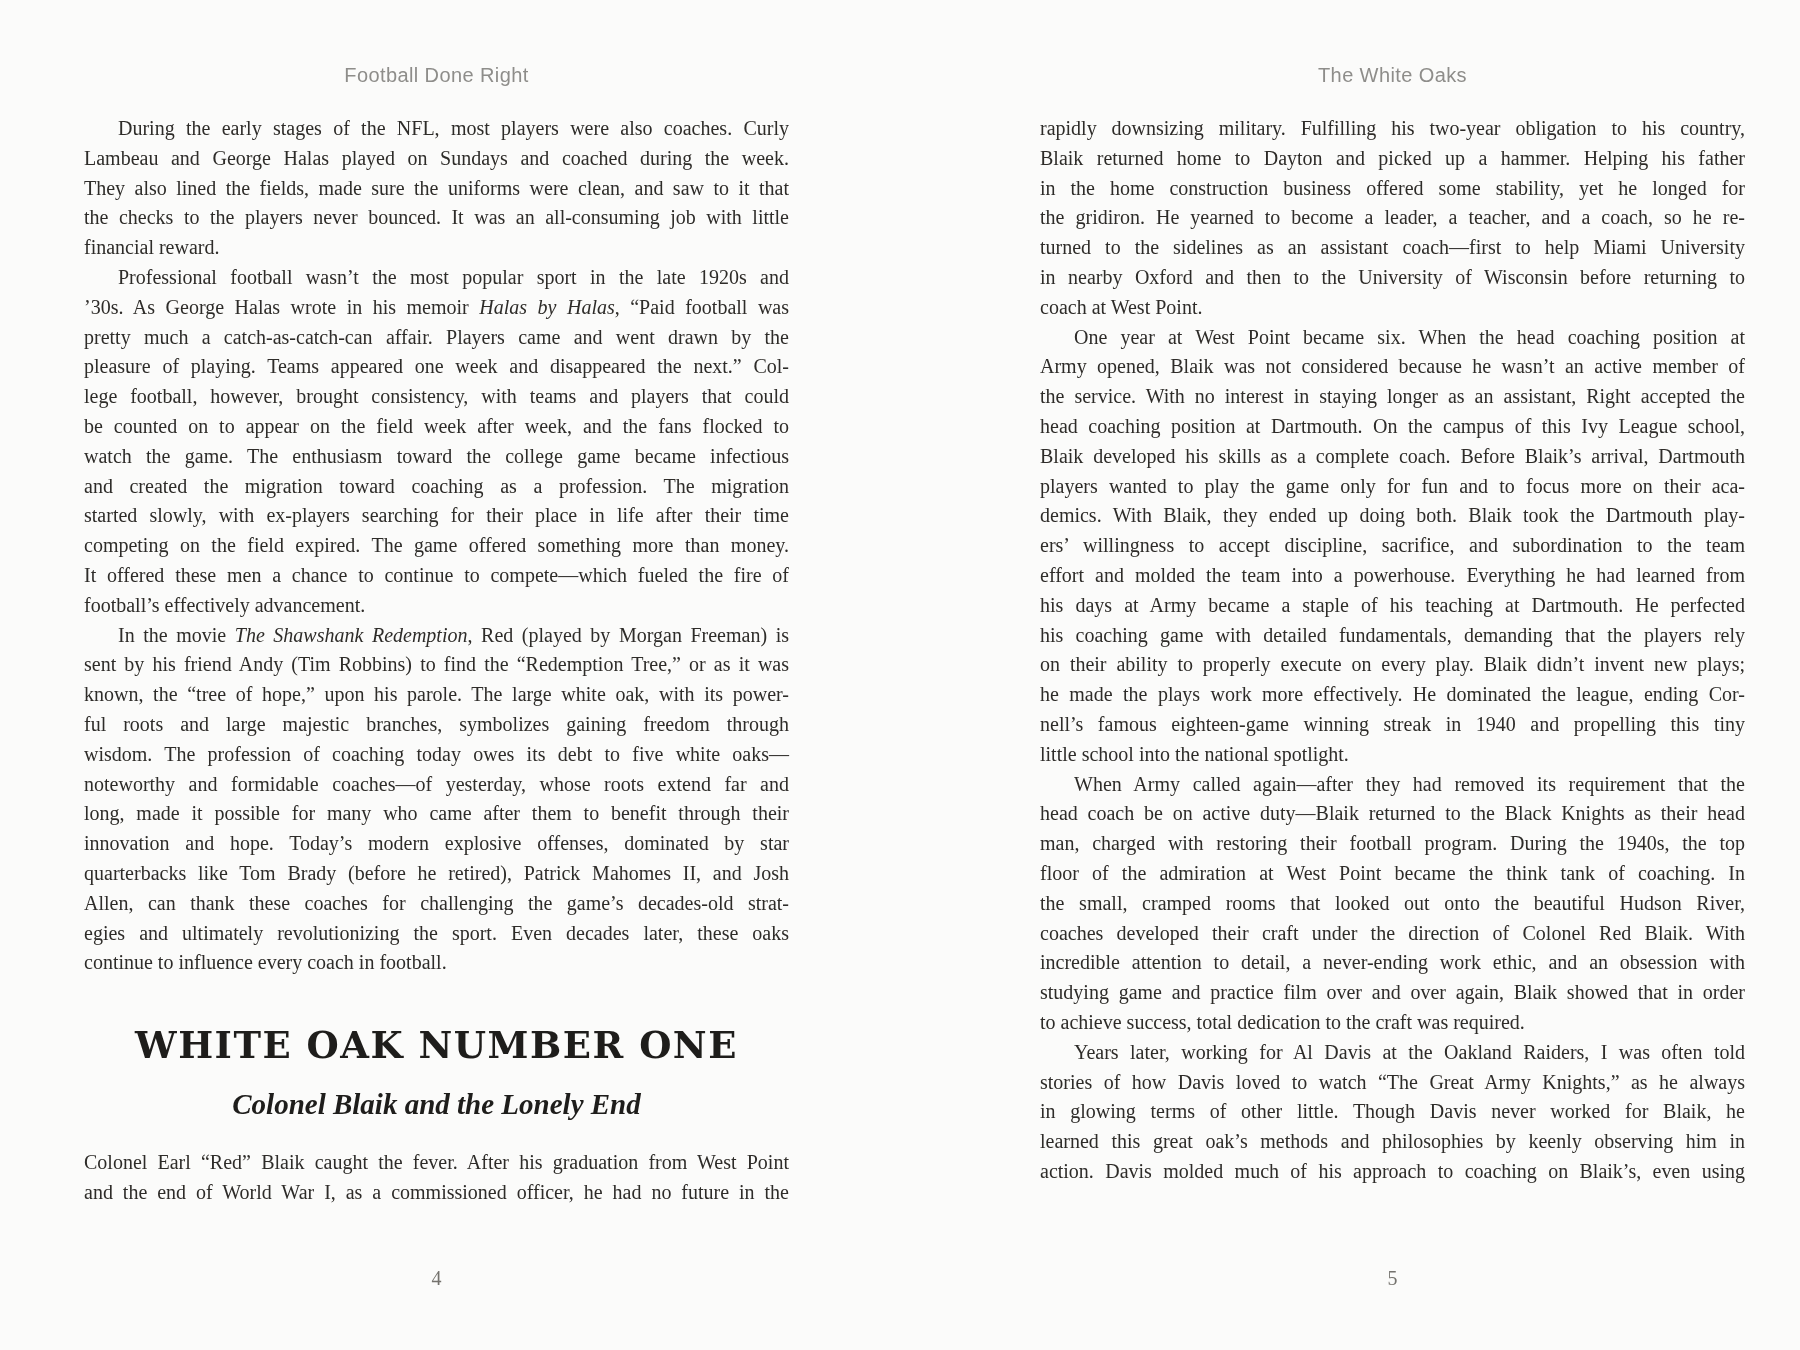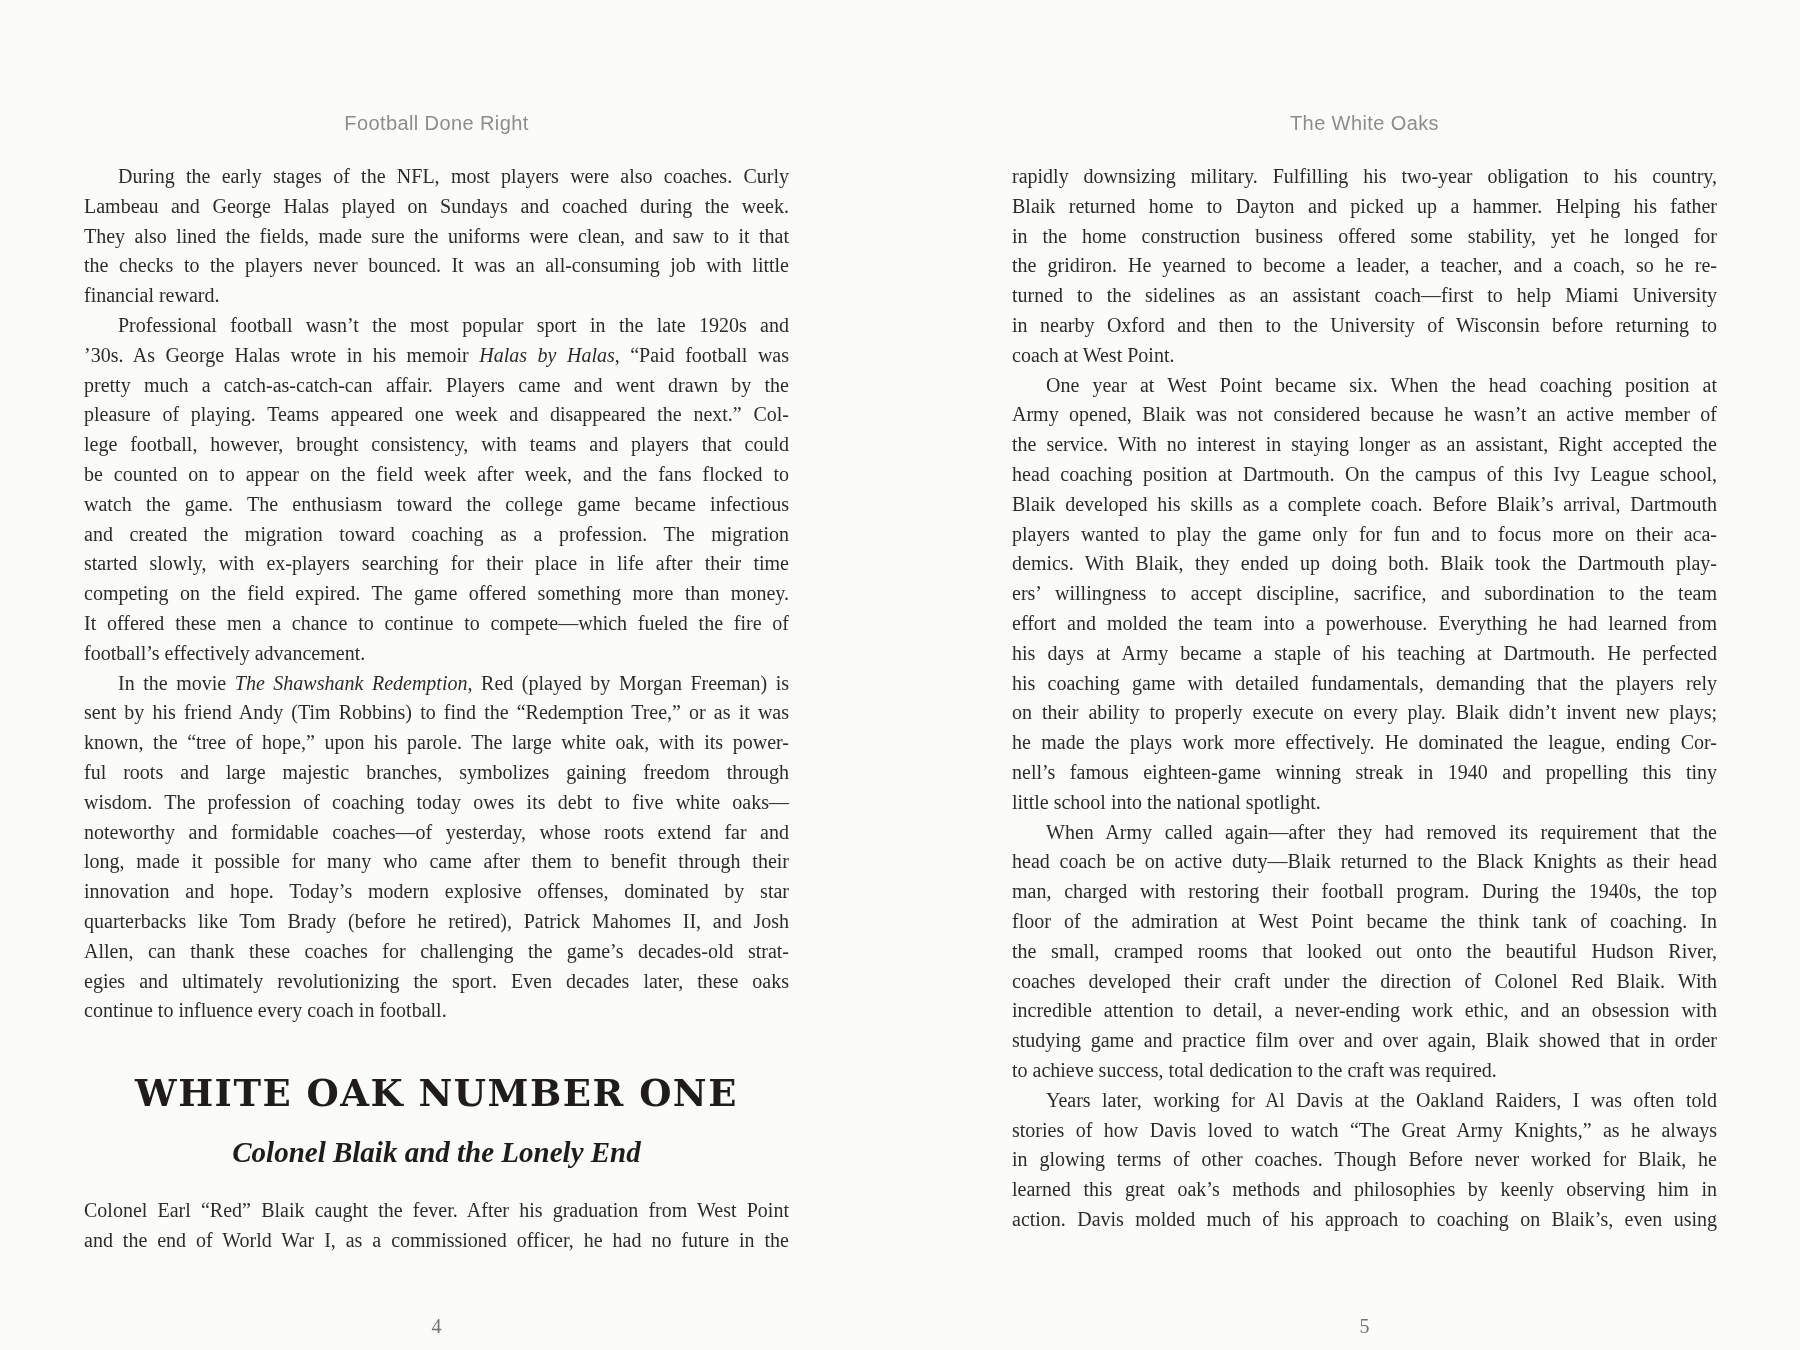--- a/index.html
+++ b/index.html
@@ -3,24 +3,24 @@
 <meta charset="utf-8">
 <style>
   html, body { margin: 0; padding: 0; }
   body {
     width: 1800px; height: 1350px;
     background: var(--background, #fbfbfa);
     position: relative;
     font-family: "Liberation Serif", "DejaVu Serif", serif;
     overflow: hidden;
   }
-  .spread { position: absolute; left: 0; top: 0; width: 1800px; height: 1048px; margin-top: 48px; }
+  .spread { position: absolute; left: 0; top: 0; width: 1800px; height: 1048px; }
   .page { position: absolute; top: 0; height: 1350px; width: 705px; }
   .page-left  { left: 84px; }
-  .page-right { left: 1012px; }
+  .page-right { left: 1040px; }
   .running-head {
     position: absolute; top: 62px; left: 0; right: 0;
     text-align: center;
     font-family: "Liberation Sans", sans-serif;
     font-size: 20px; line-height: 26px;
     letter-spacing: 0.4px;
     color: var(--muted, #8e8d8a);
     font-weight: 400;
   }
   .text-block { position: absolute; top: 114px; left: 0; right: 0; }
@@ -149,21 +149,21 @@
           <div class="line">floor of the admiration at West Point became the think tank of coaching. In</div>
           <div class="line">the small, cramped rooms that looked out onto the beautiful Hudson River,</div>
           <div class="line">coaches developed their craft under the direction of Colonel Red Blaik. With</div>
           <div class="line">incredible attention to detail, a never-ending work ethic, and an obsession with</div>
           <div class="line">studying game and practice film over and over again, Blaik showed that in order</div>
           <div class="line endline">to achieve success, total dedication to the craft was required.</div>
         </div>
         <div class="paragraph">
           <div class="line indent">Years later, working for Al Davis at the Oakland Raiders, I was often told</div>
           <div class="line">stories of how Davis loved to watch “The Great Army Knights,” as he always</div>
-          <div class="line">in glowing terms of other coaches. Though Before never worked for Blaik, he</div>
+          <div class="line">in glowing terms of other little. Though Davis never worked for Blaik, he</div>
           <div class="line">learned this great oak’s methods and philosophies by keenly observing him in</div>
           <div class="line">action. Davis molded much of his approach to coaching on Blaik’s, even using</div>
         </div>
       </div>
     <footer class="page-number">5</footer>
   </section>
 
 </div>
 
 </body></html>

